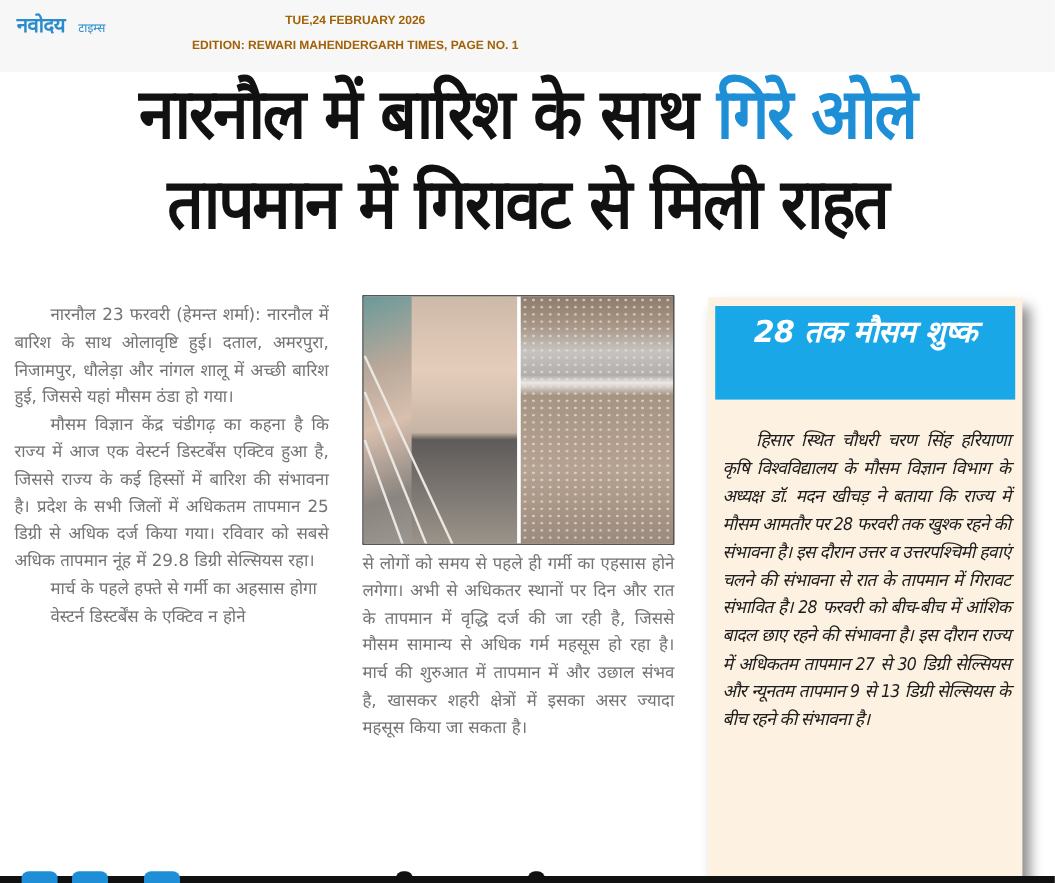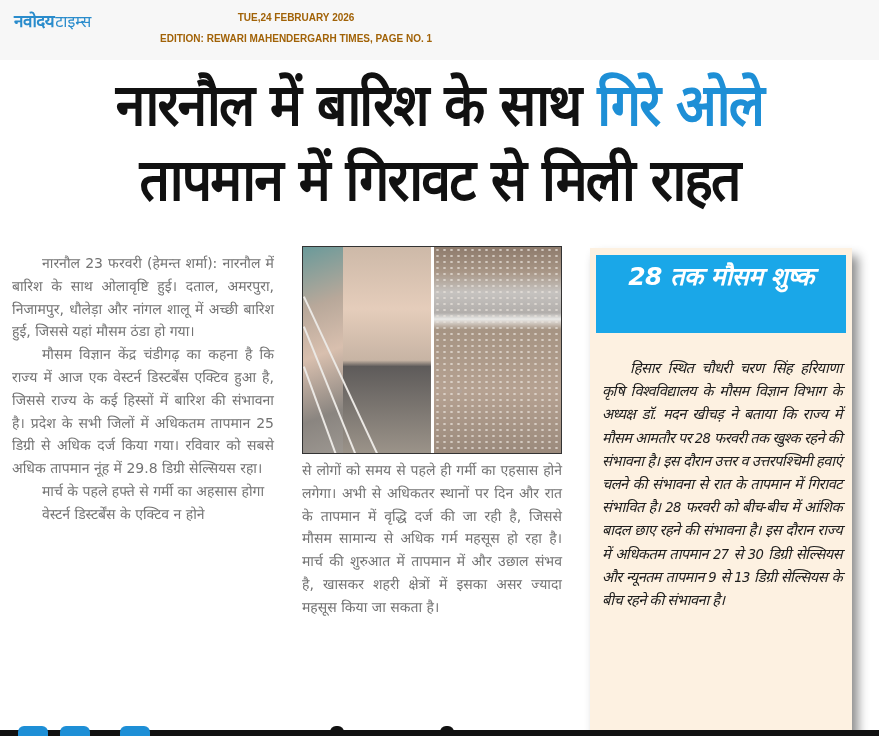--- a/index.html
+++ b/index.html
@@ -17,29 +17,29 @@
     .logo {
       position: absolute; left: 14px; top: 9px;
       display: flex; align-items: baseline;
     }
     .logo-main {
       font-family: "DejaVu Sans", sans-serif; font-weight: bold;
       font-size: 17px; color: #2a8ccc; letter-spacing: -0.5px;
     }
     .logo-sub {
       font-family: "DejaVu Sans", sans-serif;
-      font-size: 16px; color: #2a8ccc; margin-left: 1px;
+      font-size: 10px; color: #2a8ccc; margin-left: 11px;
     }
     .edition {
       position: absolute; left: 160px; top: 7px;
       font-family: "Liberation Sans", sans-serif; font-weight: bold;
       font-size: 10px; line-height: 21px; color: #a16207;
     }
     .headline {
-      position: absolute; left: 0; top: 66px; width: 879px;
+      position: absolute; left: 0; top: 56px; width: 879px;
       text-align: center;
       font-family: "DejaVu Sans", sans-serif; font-weight: bold;
       color: #111; letter-spacing: -2px;
     }
     .headline .line1 { font-size: 58px; line-height: 78px; transform: scaleX(0.92); }
     .headline .line2 { font-size: 58px; line-height: 72px; transform: scaleX(0.92); }
     .headline .accent { color: #1e8fd6; }
 
     .col {
       position: absolute;

